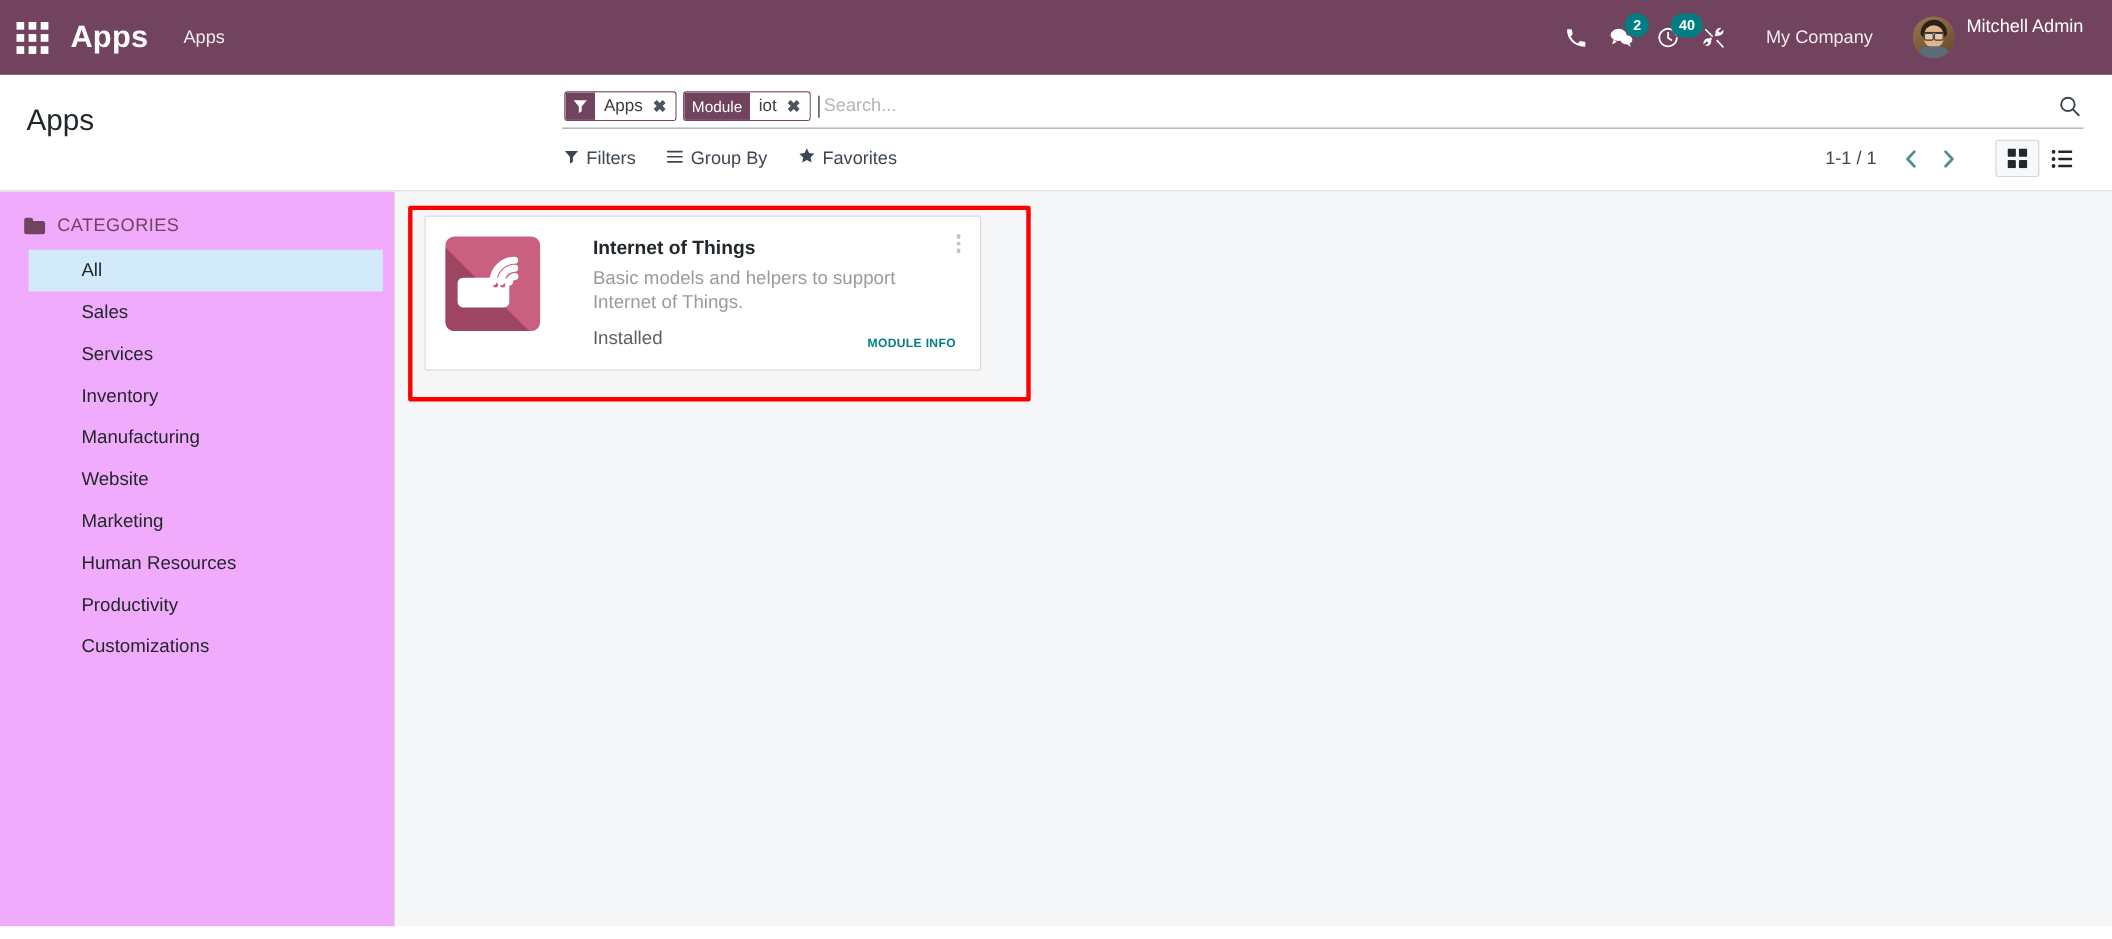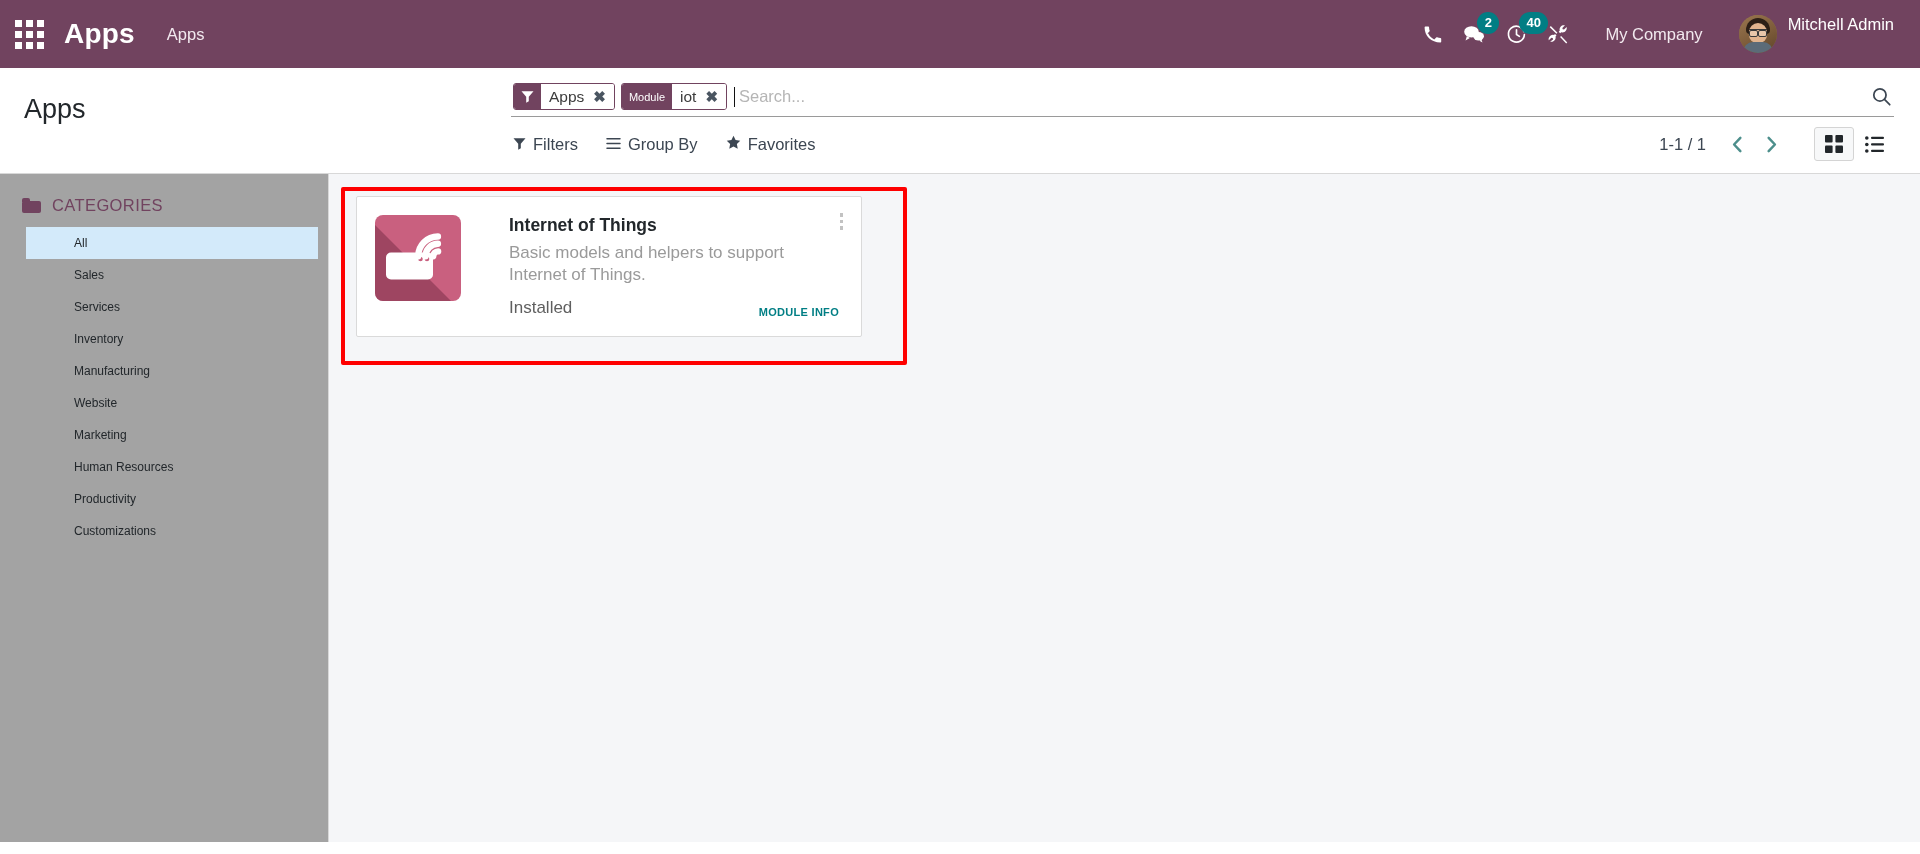--- a/index.html
+++ b/index.html
@@ -120,21 +120,21 @@
     background: #ffffff;
   }
   .facet-icon {
     background: #71435f; color: #ffffff;
     display: flex; align-items: center; justify-content: center;
     padding: 0 7px;
   }
   .facet-label {
     background: #71435f; color: #ffffff;
     display:flex; align-items:center;
-    padding: 0 7px; font-size: 11px;
+    padding: 0 7px; font-size: 14px;
   }
   .facet-value {
     color: #3c3c3c; display: flex; align-items: center;
     padding: 0 7px 0 8px; font-size: 15.5px; background:#fff;
   }
   .facet-x {
     display:flex; align-items:center; padding: 0 8px 0 2px;
     color: #4a5561; font-size: 15px; font-weight: bold; background:#fff;
   }
   .search-input-wrap { flex: 1; display:flex; align-items:center; position:relative; padding-left:1px; }
@@ -175,42 +175,42 @@
   }
   .view-btn.active { border-color: #d4d4d4; background: #f7f8f9; }
 
   
   .main {
     display: flex;
     height: calc(854px - 68px - 118px);
     background: #ffffff;
   }
   .sidebar {
-    width: 329px; flex-shrink: 0;
-    background: #a3a3a3;
+    width: 359px; flex-shrink: 0;
+    background: #f0abfc;
     border-right: 1px solid #d8d8d8;
     padding-top: 22px;
   }
   .sidebar-header {
     display: flex; align-items: center; gap: 11px;
     padding: 0 0 12px 22px;
     font-size: 16.5px; color: #71435f; font-weight: normal;
     letter-spacing: 0.4px;
   }
   .folder-icon { width: 19px; height: 15px; position: relative; display:block; }
   .folder-icon i {
     position: absolute; left:0; top:3px; width:19px; height:12px;
     background:#71435f; border-radius: 2px;
   }
   .folder-icon b {
     position:absolute; left:0; top:0; width:8px; height:4px; background:#71435f; border-radius:2px 2px 0 0;
   }
   .cat-list { list-style: none; }
   .cat-item {
-    font-size: 12px; color: #22272b;
+    font-size: 17px; color: #22272b;
     padding: 9px 10px 9px 48px;
     cursor: pointer;
     margin: 0 10px 0 26px;
   }
   .cat-item.active { background: #d3eafa; }
 
   .content-area {
     flex: 1;
     background: #f5f6f8;
     position: relative;

